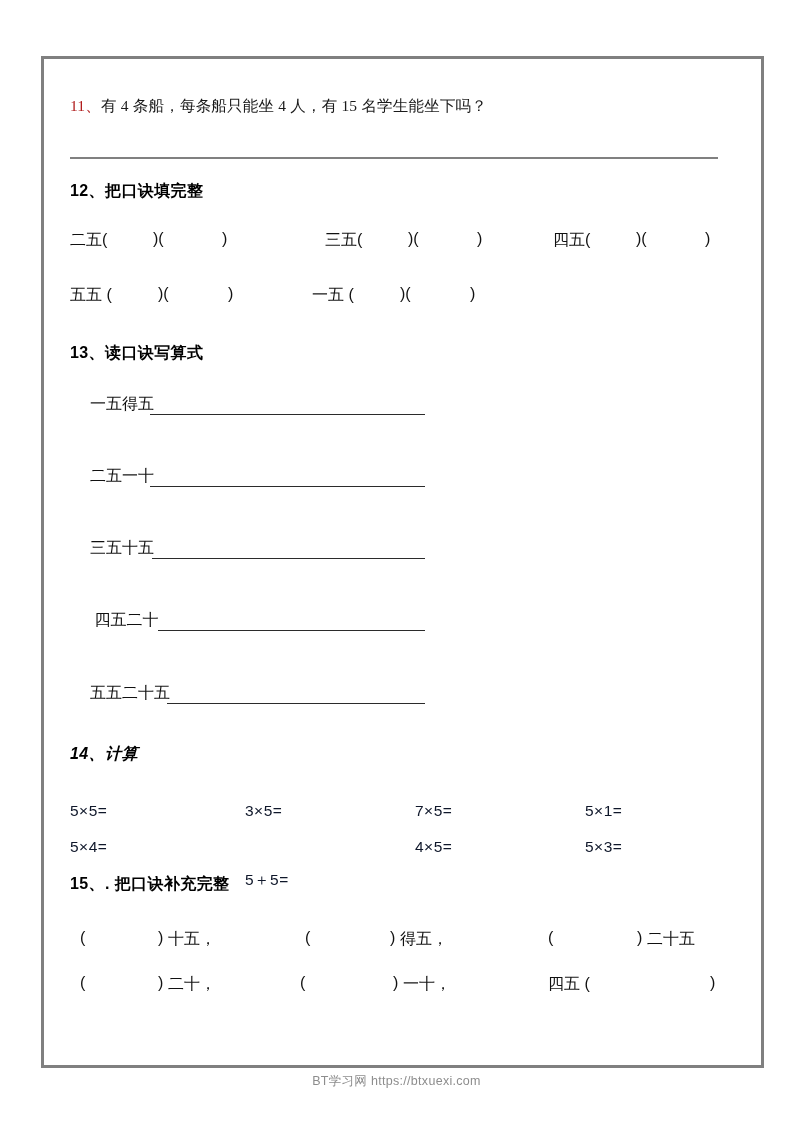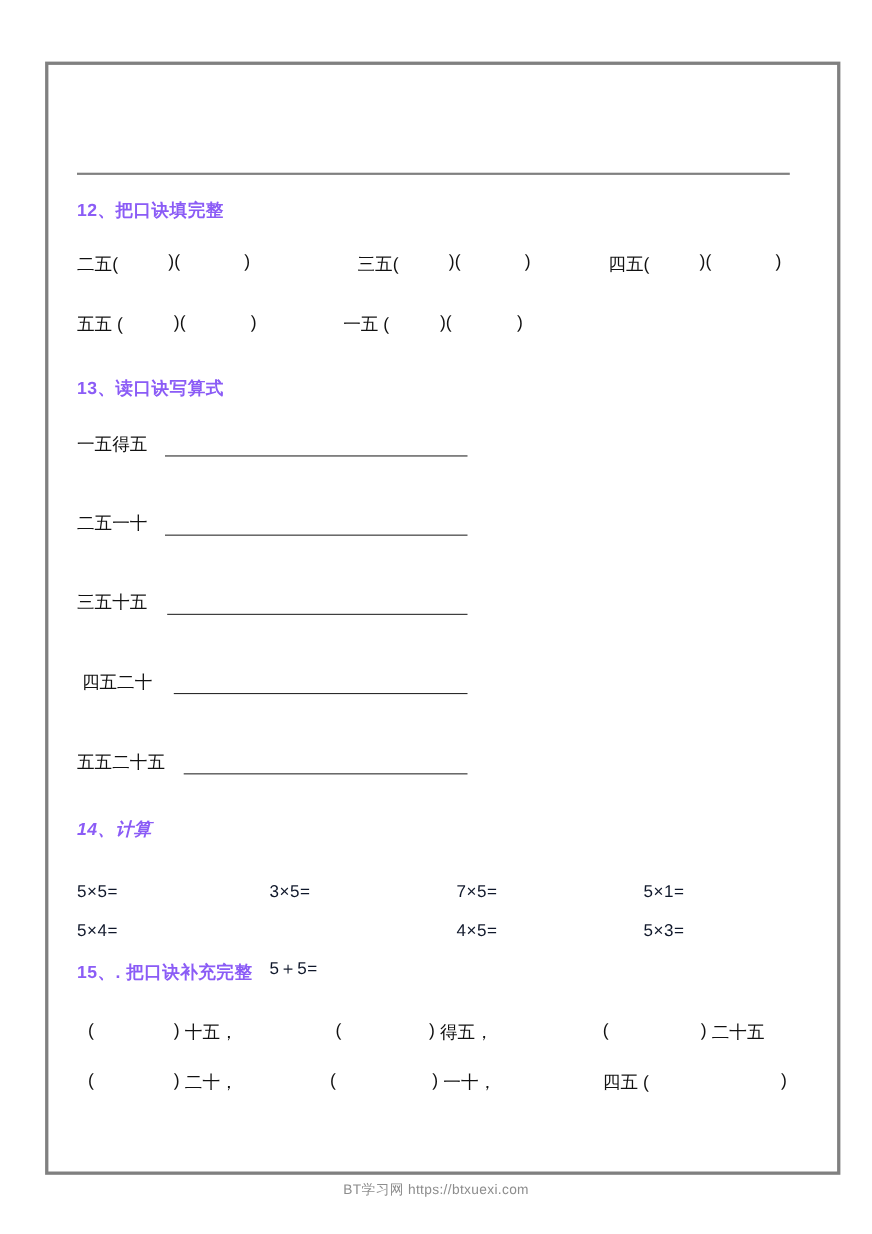--- a/index.html
+++ b/index.html
@@ -55,21 +55,21 @@
   }
   .answer-rule {
     position: absolute;
     height: 0;
     border-top: 2px solid #808080;
   }
 
   
   .sec-head {
     position: absolute;
-    color: #8b5cf6;
+    color: #000000;
     font-weight: bold;
     font-size: 16px;
     font-family: "Liberation Sans", "DejaVu Sans", sans-serif;
     white-space: nowrap;
     letter-spacing: 0.4px;
   }
   .cell {
     position: absolute;
     font-size: 16px;
     color: #111111;
@@ -77,20 +77,21 @@
     white-space: pre;
   }
 
   
   .k13-label {
     position: absolute;
     font-size: 16px;
     color: #111111;
     white-space: pre;
     font-family: "Liberation Sans", "DejaVu Sans", sans-serif;
+    margin-left: 20px;
   }
   .k13-line {
     position: absolute;
     height: 0;
     border-top: 1.6px solid #2b2b2b;
   }
 
   
   .calc {
     position: absolute;
@@ -116,20 +117,21 @@
 </style>
 </head>
 <body>
 
 <div id="page">
 
   <div id="sheet-frame"></div>
 
   <div class="content">
 
+    <div class="q-serif" style="left:70px; top:96px;"><span class="q-num-red">11、</span><span>有 4 条船，每条船只能坐 4 人，有 15 名学生能坐下吗？</span></div>
 
     <div class="answer-rule" style="left:70px; top:157px; width:648px;"></div>
 
     <div class="sec-head" style="left:70px; top:181px;">12、把口诀填完整</div>
 
     <div class="cell" style="left:70px; top:230px;">二五(</div>
     <div class="cell" style="left:153px; top:230px;">)(</div>
     <div class="cell" style="left:222px; top:230px;">)</div>
 
     <div class="cell" style="left:325px; top:230px;">三五(</div>

